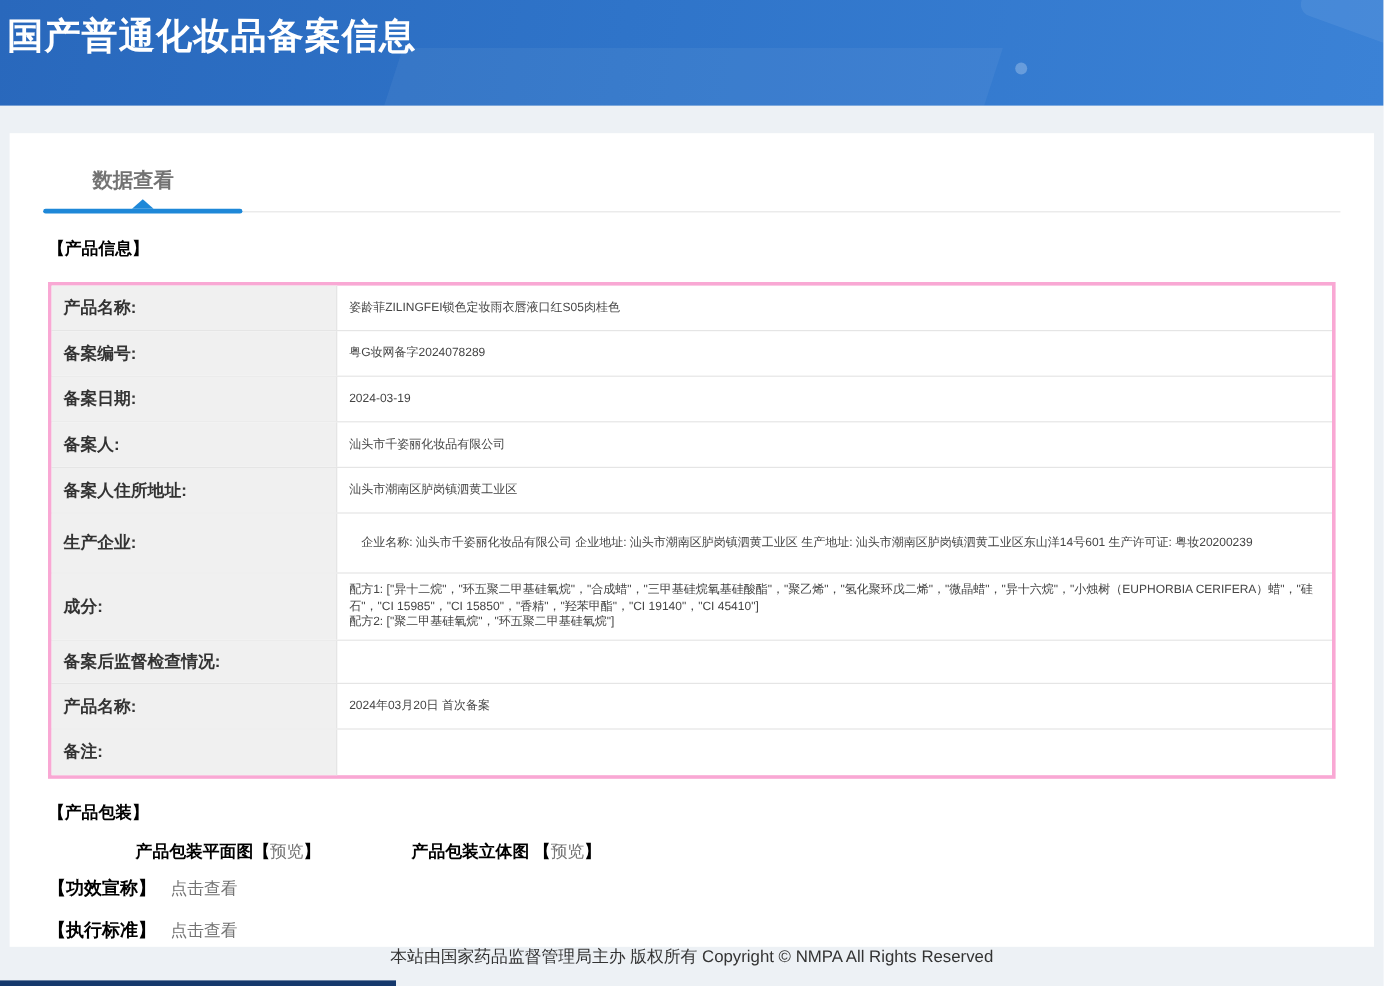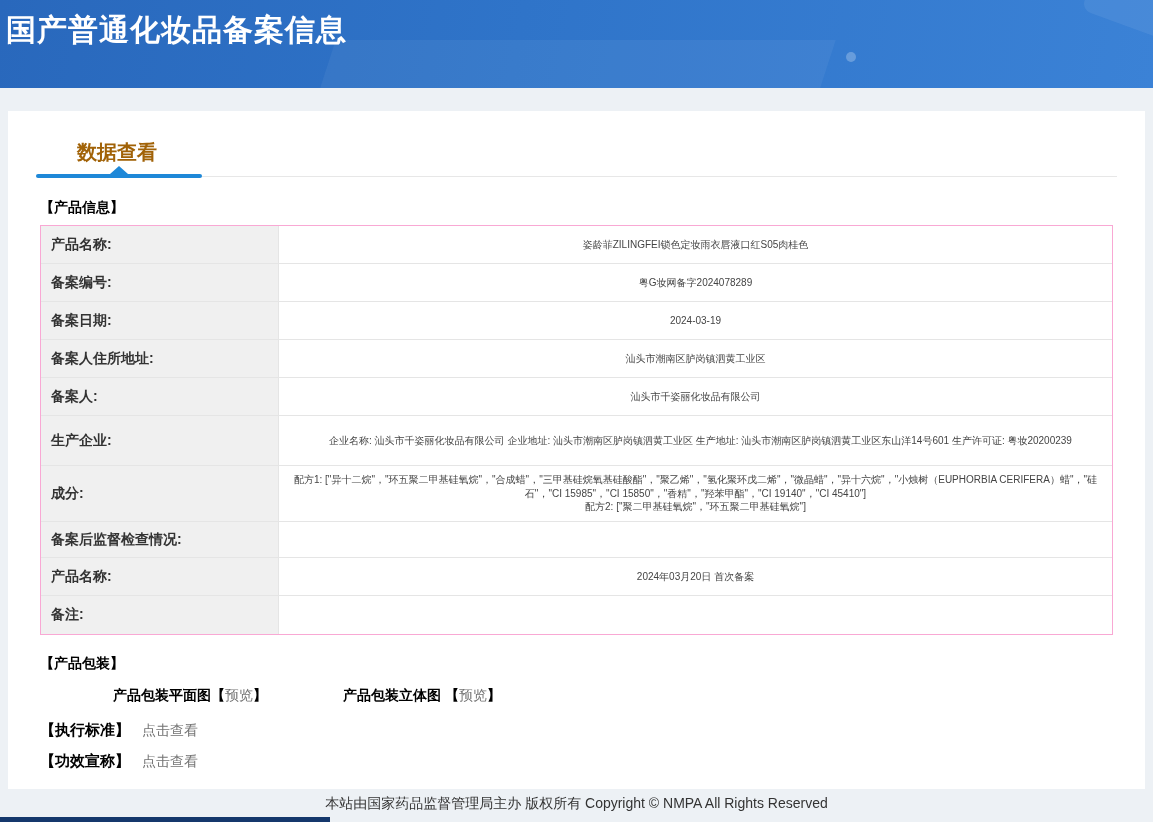--- a/index.html
+++ b/index.html
@@ -49,23 +49,23 @@
     padding: 28px 28px 0 28px;
   }
   .tab-line-wrap {
     border-bottom: 1px solid #e7e7e7;
     position: relative;
     height: 38px;
   }
   .tab-label {
     display: inline-block;
     margin-left: 41px;
-    font-size: 20px;
-    font-weight: bold;
-    color: #a16207;
+    font-size: 17px;
+    font-weight: bold;
+    color: #737373;
     cursor: pointer;
     text-align: right;
   }
   .tab-underline {
     position: absolute;
     left: 0; bottom: -2px;
     width: 166px; height: 4px;
     background: #1e88d8;
     border-radius: 2px;
   }
@@ -80,23 +80,22 @@
   
   .section-title {
     font-size: 14px;
     font-weight: bold;
     color: #000;
     margin: 22px 0 8px 32px;
     font-family: Liberation Serif, serif;
   }
   
   .info-table {
-    margin: 8px 32px;
-    border: 1px solid #f9a8d4;
-    text-align: center;
+    margin: 18px 32px;
+    border: 3px solid #f9a8d4;
   }
   .info-row {
     display: flex;
     border-bottom: 1px solid #e5e5e5;
     min-height: 38px;
   }
   .info-row:last-child { border-bottom: none; }
   .info-row.h36 { min-height: 36px; }
   .info-row.h50 { min-height: 50px; gap: 10px; }
   .info-row.h56 { min-height: 56px; }
@@ -140,21 +139,21 @@
   .link-row {
     margin: 16px 0 0 32px;
     font-size: 15px;
   }
   .link-row .row-title { font-weight: bold; color: #000; margin-right: 12px; }
   .link-row .blue-link { font-size: 14px; }
   
   .footer {
     height: 24px;
     display: flex;
-    align-items: flex-end;
+    align-items: flex-start;
     justify-content: center;
     font-size: 14px;
     color: #333;
   }
   .bottom-bar {
     position: absolute;
     left: 0; top: 817px;
     width: 330px; height: 5px;
     background: #15386c;
   }
@@ -188,26 +187,26 @@
     </div>
     <div class="info-row">
       <div class="cell-label">备案编号:</div>
       <div class="cell-value">粤G妆网备字2024078289</div>
     </div>
     <div class="info-row">
       <div class="cell-label">备案日期:</div>
       <div class="cell-value">2024-03-19</div>
     </div>
     <div class="info-row">
+      <div class="cell-label">备案人:</div>
+      <div class="cell-value">汕头市千姿丽化妆品有限公司</div>
+    </div>
+    <div class="info-row">
       <div class="cell-label">备案人住所地址:</div>
       <div class="cell-value">汕头市潮南区胪岗镇泗黄工业区</div>
-    </div>
-    <div class="info-row">
-      <div class="cell-label">备案人:</div>
-      <div class="cell-value">汕头市千姿丽化妆品有限公司</div>
     </div>
     <div class="info-row h50">
       <div class="cell-label">生产企业:</div>
       <div class="cell-value">企业名称: 汕头市千姿丽化妆品有限公司 企业地址: 汕头市潮南区胪岗镇泗黄工业区 生产地址: 汕头市潮南区胪岗镇泗黄工业区东山洋14号601 生产许可证: 粤妆20200239</div>
     </div>
     <div class="info-row h56">
       <div class="cell-label">成分:</div>
       <div class="cell-value small">
         <div>配方1: ["异十二烷"，"环五聚二甲基硅氧烷"，"合成蜡"，"三甲基硅烷氧基硅酸酯"，"聚乙烯"，"氢化聚环戊二烯"，"微晶蜡"，"异十六烷"，"小烛树（EUPHORBIA CERIFERA）蜡"，"硅石"，"CI 15985"，"CI 15850"，"香精"，"羟苯甲酯"，"CI 19140"，"CI 45410"]</div>
         <div>配方2: ["聚二甲基硅氧烷"，"环五聚二甲基硅氧烷"]</div>
@@ -226,26 +225,26 @@
       <div class="cell-value"></div>
     </div>
   </div>
 
   <div class="section-title" style="margin-top:20px;">【产品包装】</div>
 
   <div class="packaging-row">
     <span class="pack-label">产品包装平面图</span><span class="bracket">【</span><span class="blue-link">预览</span><span class="bracket">】</span><span class="pack-gap"></span><span class="pack-label">产品包装立体图</span>&nbsp;<span class="bracket">【</span><span class="blue-link">预览</span><span class="bracket">】</span>
   </div>
 
+  <div class="link-row" style="margin-top:12px;">
+    <span class="row-title">【功效宣称】</span><span class="blue-link">点击查看</span>
+  </div>
+
   <div class="link-row">
     <span class="row-title">【执行标准】</span><span class="blue-link">点击查看</span>
-  </div>
-
-  <div class="link-row" style="margin-top:12px;">
-    <span class="row-title">【功效宣称】</span><span class="blue-link">点击查看</span>
   </div>
 
 </div>
 
 <div class="footer">
   <span>本站由国家药品监督管理局主办 版权所有 Copyright © NMPA All Rights Reserved</span>
 </div>
 
 <div class="bottom-bar"></div>
 

